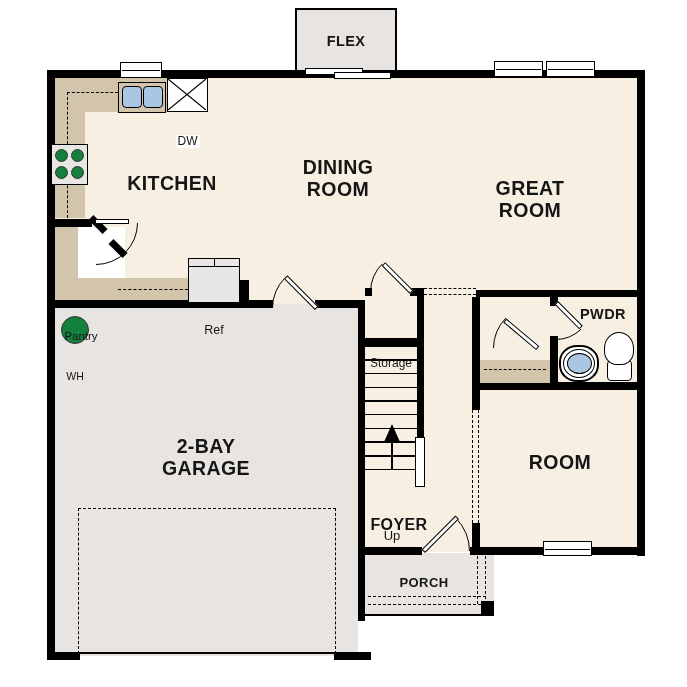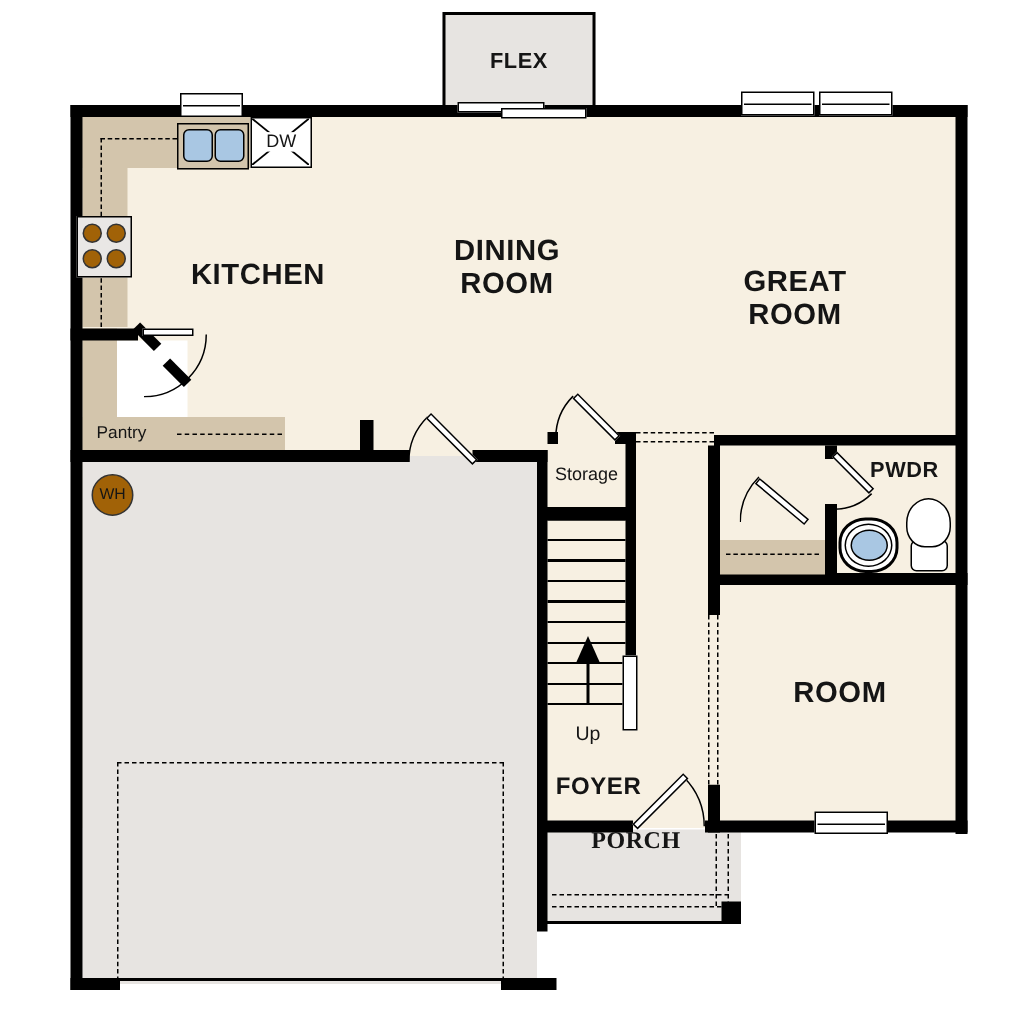--- a/index.html
+++ b/index.html
@@ -4,28 +4,28 @@
 <style>
   html,body{margin:0;padding:0;background:#fff;}
   *{box-sizing:border-box;}
   #canvas{position:relative;width:687px;height:687px;background:#fff;
           font-family:"Liberation Sans",sans-serif;overflow:hidden;}
   .abs{position:absolute;}
   .wall{position:absolute;background:var(--wall);}
   .room{position:absolute;}
   .lbl{position:absolute;font-weight:bold;color:#151515;text-align:center;
        line-height:1.12;letter-spacing:.4px;font-size:19.5px;}
-  .sm{position:absolute;font-weight:400;color:#151515;text-align:center;line-height:1.05;}
+  .sm{position:absolute;font-weight:400;color:#151515;text-align:center;line-height:1.05;margin-top:47px;}
   .window{position:absolute;background:#fff;border:1.5px solid #000;}
   .window i{position:absolute;left:1px;right:1px;top:50%;border-top:1px solid #000;}
   .dash-h{position:absolute;border-top:1.5px dashed #000;height:0;}
   .dash-v{position:absolute;border-left:1.5px dashed #000;width:0;}
   .door-arc{position:absolute;border:1.5px solid #000;border-radius:50%;background:transparent;}
   .door-leaf{position:absolute;height:5px;background:#fff;border:1px solid #000;transform-origin:1px 50%;}
-  .circ{position:absolute;border:1.5px solid #333;border-radius:50%;background:#a16207;}
+  .circ{position:absolute;border:1.5px solid #333;border-radius:50%;background:#15803d;}
 </style>
 </head>
 <body>
 
 <div id="canvas">
 
   <div class="room" style="left:295px;top:8px;width:102px;height:66px;background:var(--hard);border:2px solid #000;"></div>
   <div class="room" style="left:51px;top:74px;width:590px;height:478px;background:var(--floor);"></div>
   <div class="room" style="left:55px;top:304px;width:303px;height:352px;background:var(--hard);"></div>
   <div class="room" style="left:361px;top:553px;width:133px;height:63px;background:var(--hard);"></div>
@@ -104,20 +104,25 @@
     <span class="sm" style="left:50%;top:50%;transform:translate(-50%,-55%);font-size:12px;background:#fff;padding:0 2px;">DW</span>
   </div>
 
   <div class="abs" style="left:51px;top:144px;width:37px;height:41px;border:1.5px solid #000;background:var(--fixture);">
     <div class="circ" style="left:3px;top:4px;width:13px;height:13px;"></div>
     <div class="circ" style="left:19px;top:4px;width:13px;height:13px;"></div>
     <div class="circ" style="left:3px;top:21px;width:13px;height:13px;"></div>
     <div class="circ" style="left:19px;top:21px;width:13px;height:13px;"></div>
   </div>
 
+  <div class="abs" style="left:188px;top:258px;width:52px;height:45px;border:1.5px solid #000;background:var(--fixture);">
+    <div class="abs" style="left:0;top:7px;width:100%;border-top:1px solid #000;"></div>
+    <div class="abs" style="left:50%;top:0;height:7px;border-left:1px solid #000;"></div>
+    <span class="sm" style="left:50%;top:58%;transform:translate(-50%,-50%);font-size:12.5px;">Ref</span>
+  </div>
 
   <div class="circ" style="left:61px;top:316px;width:28px;height:28px;">
     <span class="sm" style="left:50%;top:50%;transform:translate(-50%,-50%);font-size:10.5px;">WH</span>
   </div>
   <div class="abs" style="left:78px;top:508px;width:258px;height:146px;border:1.5px dashed #000;border-bottom:none;"></div>
 
   <div class="abs" style="left:365px;top:347px;width:52px;height:123px;
               background:repeating-linear-gradient(to bottom, transparent 0 12.2px, #000 12.2px 13.7px);"></div>
   <div class="abs" style="left:391px;top:441px;width:2px;height:28px;background:#000;"></div>
   <div class="abs" style="left:384px;top:424px;width:0;height:0;border-left:8px solid transparent;border-right:8px solid transparent;border-bottom:18px solid #000;"></div>
@@ -152,21 +157,22 @@
     <div class="abs" style="left:2px;top:2px;width:32px;height:29px;border:1px solid #000;border-radius:50%;"></div>
     <div class="abs" style="left:6px;top:6px;width:25px;height:21px;background:var(--blue);border:1px solid #000;border-radius:50%;"></div>
   </div>
   <div class="abs" style="left:607px;top:360px;width:25px;height:21px;background:#fff;border:1.5px solid #000;border-radius:4px;"></div>
   <div class="abs" style="left:604px;top:332px;width:30px;height:33px;background:#fff;border:1.5px solid #000;border-radius:50% 50% 42% 42%;"></div>
 
   <div class="lbl" style="left:295px;top:33px;width:102px;font-size:14.5px;">FLEX</div>
   <div class="lbl" style="left:110px;top:173px;width:124px;">KITCHEN</div>
   <div class="lbl" style="left:278px;top:157px;width:120px;">DINING ROOM</div>
   <div class="lbl" style="left:468px;top:157px;width:124px;margin-top:21px;">GREAT ROOM</div>
+  <div class="lbl" style="left:148px;top:436px;width:116px;">2-BAY GARAGE</div>
   <div class="lbl" style="left:518px;top:452px;width:84px;">ROOM</div>
   <div class="lbl" style="left:570px;top:306px;width:66px;font-size:14.5px;">PWDR</div>
   <div class="lbl" style="left:366px;top:516px;width:66px;font-size:16px;">FOYER</div>
-  <div class="lbl" style="left:386px;top:552px;width:76px;font-size:16px;font-family:Liberation Serif, serif;">PORCH</div>
+  <div class="lbl" style="left:386px;top:576px;width:76px;font-size:13px;">PORCH</div>
   <div class="sm" style="left:362px;top:310px;width:58px;font-size:12px;">Storage</div>
   <div class="sm" style="left:55px;top:283px;width:52px;font-size:11.5px;">Pantry</div>
   <div class="sm" style="left:378px;top:482px;width:28px;font-size:13px;">Up</div>
 
 </div>
 
 </body></html>

